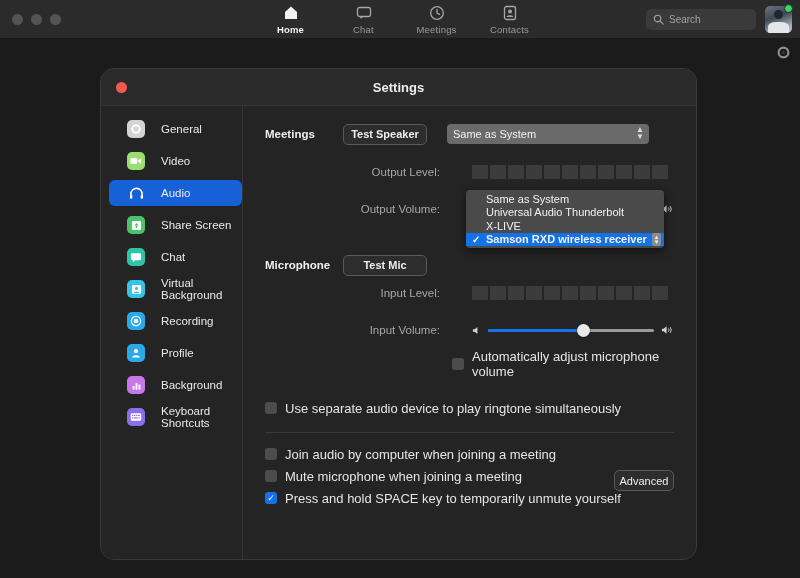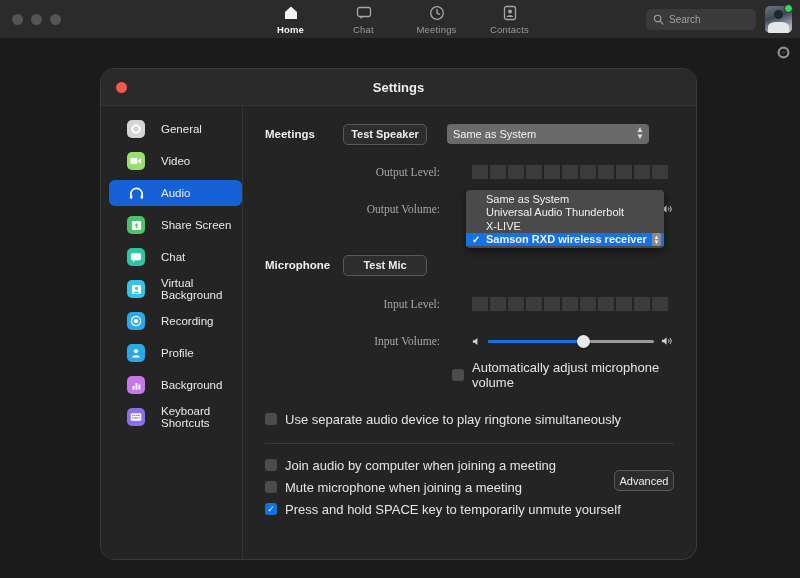--- a/index.html
+++ b/index.html
@@ -95,21 +95,21 @@
   .divider-v { width: 1px; background: #343434; }
 
   
   .content { flex: 1; position: relative; padding: 14px 22px 0 22px; }
   .row { display: flex; align-items: center; height: 28px; }
   .rowlabel-left {
     width: 78px; font-size: 11.5px; color: #efefef; font-weight: bold;
   }
   .rowlabel-right {
     width: 187px; text-align: right; padding-right: 12px;
-    font-size: 11.5px; color: #a7a7a7; font-family: Liberation Serif, serif;
+    font-size: 11.5px; color: #a7a7a7;
   }
   .testbtn {
     width: 84px; height: 21px; border: 1px solid #5a5a5a; border-radius: 5px;
     background: #2d2d2d; color: #ededed; font-size: 11px; font-weight: bold;
     display: flex; align-items: center; justify-content: center; cursor: pointer;
     font-family: "Liberation Sans", sans-serif;
   }
   .selectbox {
     width: 202px; height: 20px; background: #6a6a6a; border-radius: 4px;
     display: flex; align-items: center; padding: 0 6px; position: relative;
@@ -426,21 +426,21 @@
                 </svg>
             </span>
           </div>
         </div>
 
         <div class="row" style="margin-top:28px;">
           <div class="rowlabel-left">Microphone</div>
           <div class="testbtn">Test Mic</div>
         </div>
 
-        <div class="row" style="margin-top:11px;">
+        <div class="row" style="">
           <div class="rowlabel-right">Input Level:</div>
           <div class="meter">
             <div class="seg"></div>
               <div class="seg"></div>
             <div class="seg"></div>
               <div class="seg"></div>
             <div class="seg"></div>
               <div class="seg"></div>
             <div class="seg"></div>
               <div class="seg"></div>

